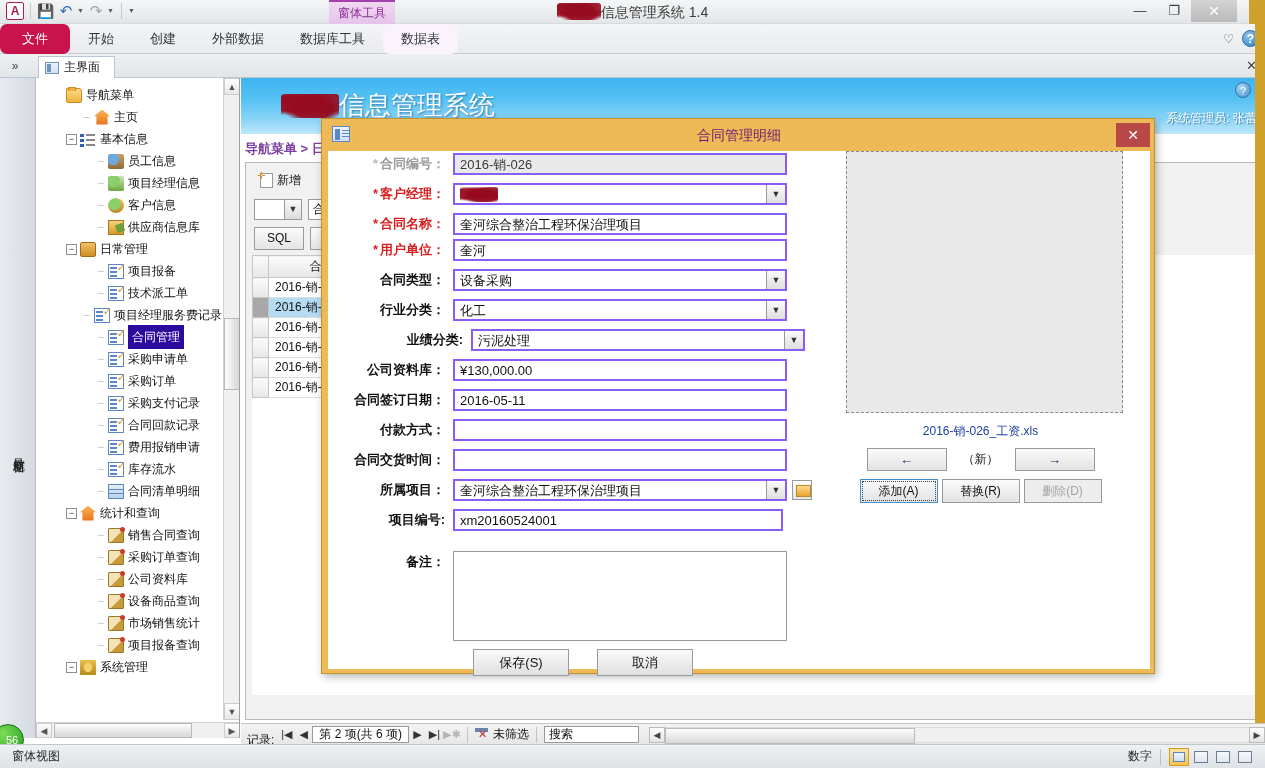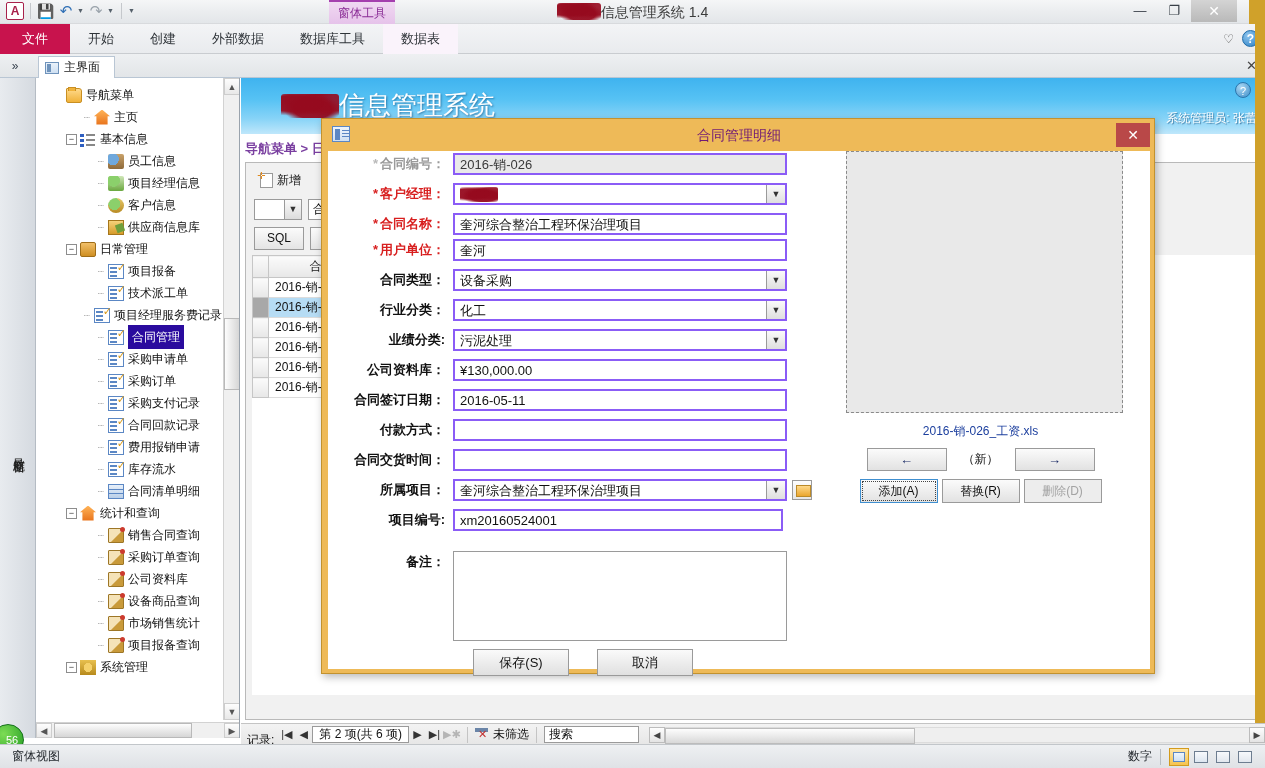--- a/index.html
+++ b/index.html
@@ -51,21 +51,21 @@
   .corner-gold { position: absolute; right: 0; top: 0; width: 16px; height: 24px; background: #d0a12a; }
 
   
   .ribbon {
     position: absolute; left: 0; top: 24px; width: 1265px; height: 30px;
     background: linear-gradient(to bottom,#f3f4f6,#e9ebee);
     border-bottom: 1px solid #c9ccd0;
   }
   .tabs { position: absolute; left: 0; top: 0; display: flex; height: 30px; align-items: stretch; }
   .tab {
-    padding: 0 18px; line-height: 30px; font-size: 13px; color: #2e3338; white-space: nowrap;
+    padding: 0 18px; line-height: 30px; font-size: 13px; color: #2e3338; white-space: nowrap; border-radius: 7px;
   }
   .tab.file { background: #c8134d; color: #fff; font-weight: normal; padding: 0 22px; }
   .tab.ctx { background: #faf3fb; color: #2e3338; }
   .ctxgroup {
     position: absolute; left: 329px; top: -24px; width: 66px; height: 24px;
     background: linear-gradient(to bottom,#f0d8f2,#e6c3ea);
     border-top: 2px solid #a43fae;
     color: #8a2c96; font-size: 12px; text-align: center; line-height: 22px;
   }
   .ribbon-right { position: absolute; right: 6px; top: 6px; display: flex; align-items: center; gap: 8px; }
@@ -725,21 +725,21 @@
             <div class="finput " style="width:334px"><span>奎河</span></div>
           </div>
           <div class="frow" style="margin-bottom: 4px;">
             <div class="flabel"><span>合同类型：</span></div>
             <div class="finput fcombo" style="width:334px"><span>设备采购</span><span class="carw">▼</span></div>
           </div>
           <div class="frow" style="margin-bottom: 4px;">
             <div class="flabel"><span>行业分类：</span></div>
             <div class="finput fcombo" style="width:334px"><span>化工</span><span class="carw">▼</span></div>
           </div>
-          <div class="frow" style="margin-bottom: 4px;">
+          <div class="frow" style="margin-bottom: 4px; margin-left: 18px;">
             <div class="flabel"><span>业绩分类:</span></div>
             <div class="finput fcombo" style="width:334px"><span>污泥处理</span><span class="carw">▼</span></div>
           </div>
           <div class="frow" style="margin-bottom: 4px;">
             <div class="flabel"><span>公司资料库：</span></div>
             <div class="finput " style="width:334px"><span>¥130,000.00</span></div>
           </div>
           <div class="frow" style="margin-bottom: 4px;">
             <div class="flabel"><span>合同签订日期：</span></div>
             <div class="finput " style="width:334px"><span>2016-05-11</span></div>

